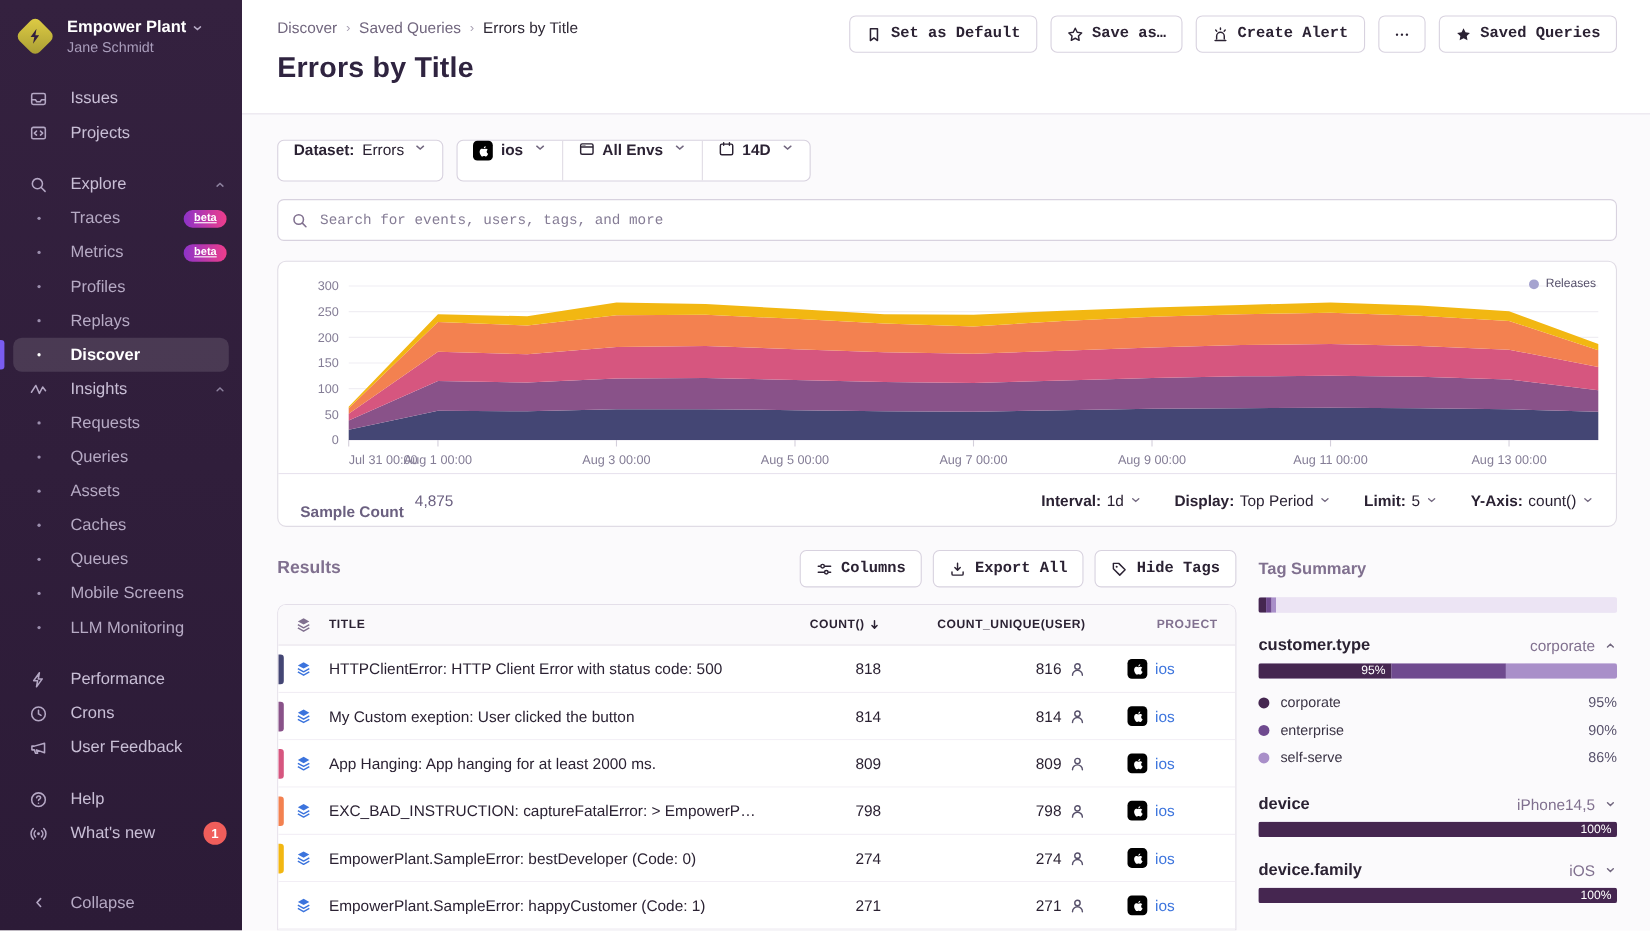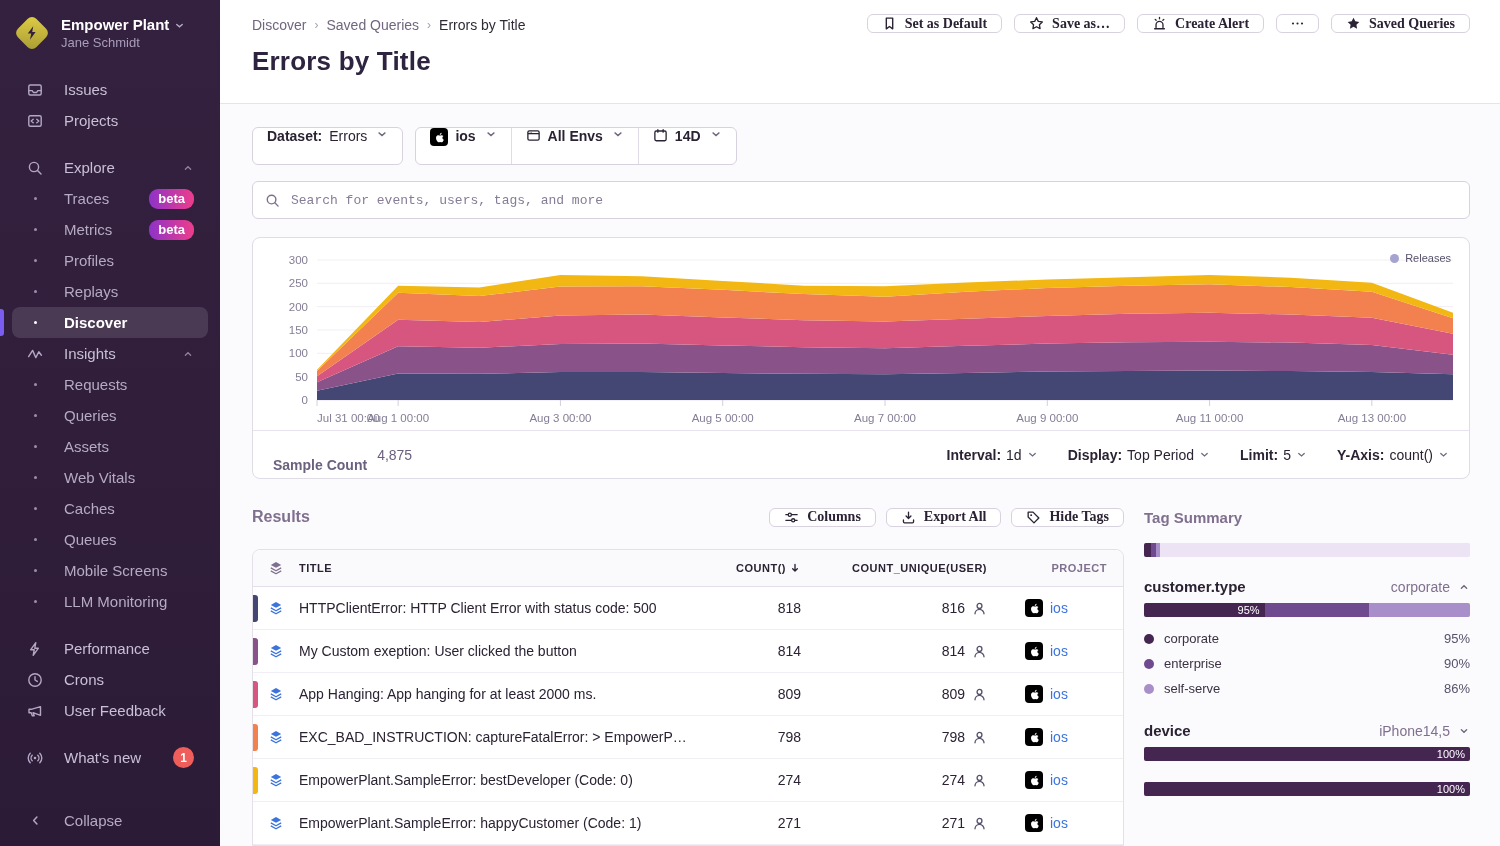--- a/index.html
+++ b/index.html
@@ -24,37 +24,37 @@
     background:linear-gradient(135deg,#e0ce45,#a89c33); transform:rotate(45deg);
   }
   .org-logo .bolt { position:absolute; left:10px; top:8px; color:#33203f; }
   .org-name { font-size:15px; font-weight:700; color:#fff; display:flex; align-items:center; gap:5px; line-height:18px; }
   .org-name .chev { color:#b7abc6; }
   .org-user { font-size:13px; color:#a99dbb; margin-top:1px; }
   .nav { flex:none; }
   .nav-section { margin-top:16px; }
   .nav-section:first-child { margin-top:10px; }
   .nav-item, .nav-sub {
-    display:flex; align-items:center; height:31px; padding:0 26px 0 26px;
+    display:flex; align-items:center; height:31px; padding:0 14px 0 26px;
     font-size:15px; color:#c9bfd6; cursor:pointer; position:relative;
   }
   .nav-item .nicon { width:18px; display:flex; justify-content:center; color:#b4a7c4; margin-right:20px; flex:none; }
   .nav-item .caret { margin-left:auto; color:#8d819e; }
   .nav-sub { color:#b6aac4; }
   .nav-sub .bullet { width:18px; margin-right:20px; display:flex; justify-content:center; flex:none; }
   .nav-sub .bullet::before { content:""; width:3px; height:3px; border-radius:50%; background:#9c8fae; }
   .nav-sub.active {
     margin:0 12px; padding:0 2px 0 14px; border-radius:8px;
     background:rgba(255,255,255,0.12); color:#fff; font-weight:700;
   }
   .nav-sub.active .bullet::before { background:#fff; }
   .active-edge { position:absolute; left:0; top:2px; width:4px; height:27px; border-radius:0 3px 3px 0; background:#7a5cf0; }
   .badge-beta {
-    margin-left:auto; font-size:13px; font-weight:700; color:#fff;
-    background:linear-gradient(90deg,#8d33c8,#ee3d8b); border-radius:9px; padding:2px 9px 3px;
+    margin-left:auto; font-size:10px; font-weight:700; color:#fff;
+    background:linear-gradient(90deg,#8d33c8,#ee3d8b); border-radius:9px; padding:2px 9px 3px;text-decoration:underline;
   }
   .badge-count {
     margin-left:auto; width:21px; height:21px; border-radius:50%; background:#f05e5b; color:#fff;
     font-size:12px; font-weight:700; display:flex; align-items:center; justify-content:center;
   }
   .collapse-row {
     margin-top:auto; display:flex; align-items:center; height:44px; padding:0 14px 8px 26px;
     font-size:15px; color:#b6aac4; cursor:pointer;
   }
   .collapse-row .nicon { width:18px; display:flex; justify-content:center; margin-right:20px; color:#b4a7c4; }
@@ -62,23 +62,23 @@
   
   .main { position:absolute; left:220px; top:0; width:1280px; height:846px; background:#fbfafc; }
   .page-head { background:#fff; border-bottom:1px solid #e7e2ec; padding:17px 30px 0 32px; height:104px; position:relative; }
   .breadcrumb { display:flex; align-items:center; gap:8px; font-size:14px; color:#71667e; }
   .breadcrumb .crumb { cursor:pointer; }
   .breadcrumb .sep { color:#a79fb2; font-size:12px; }
   .breadcrumb .current { color:#2f2936; }
   .page-title { margin-top:13px; font-size:26px; font-weight:700; color:#2f2440; letter-spacing:.2px; }
   .head-actions { position:absolute; right:30px; top:14px; display:flex; gap:12px; }
   .btn {
-    display:inline-flex; align-items:center; gap:8px; height:19px; padding:0 14px;
+    display:inline-flex; align-items:center; gap:8px; height:34px; padding:0 14px;
     background:#fff; border:1px solid #d8d2df; border-radius:6px; cursor:pointer;
-    font-size:14px; font-weight:700; color:#2b2233; font-family:Liberation Serif, serif;
+    font-size:14px; font-weight:700; color:#2b2233; font-family:Liberation Mono, monospace;
   }
   .btn .bicon { color:#2b2233; display:flex; }
   .btn.icon-only { padding:0 13px; }
 
   .content { padding:23px 30px 0 32px; }
 
   
   .filter-row { display:flex; gap:12px; }
   .pill {
     display:flex; align-items:center; background:#fff; border:1px solid #d8d2df; border-radius:6px;
@@ -257,24 +257,20 @@
         <div class="nav-sub">
           <span class="bullet"></span>
           <span>Queries</span>
         </div>
         <div class="nav-sub">
           <span class="bullet"></span>
           <span>Assets</span>
         </div>
         <div class="nav-sub">
           <span class="bullet"></span>
-          <span>Web Vitals</span>
-        </div>
-        <div class="nav-sub">
-          <span class="bullet"></span>
           <span>Caches</span>
         </div>
         <div class="nav-sub">
           <span class="bullet"></span>
           <span>Queues</span>
         </div>
         <div class="nav-sub">
           <span class="bullet"></span>
           <span>Mobile Screens</span>
         </div>
@@ -304,20 +300,30 @@
         <div class="nav-item">
           <span class="nicon">
             <svg viewBox="0 0 16 16" width="16" height="16" fill="none" stroke="currentColor" stroke-width="1.4" stroke-linecap="round" stroke-linejoin="round">
               <path d="M2 6.3v3.4h2.2l1.1 3.1h1.9l-1.1-3.1 7.4 2.6V3.7L4.2 6.3H2z"></path>
             </svg>
           </span>
           <span>User Feedback</span>
         </div>
       </div>
       <div class="nav-section">
+        <div class="nav-item">
+          <span class="nicon">
+            <svg viewBox="0 0 16 16" width="16" height="16" fill="none" stroke="currentColor" stroke-width="1.4" stroke-linecap="round" stroke-linejoin="round">
+              <circle cx="8" cy="8" r="6.2"></circle>
+              <path d="M6.3 6.2c.2-1 1-1.6 1.9-1.6.9 0 1.7.7 1.7 1.6 0 1.2-1.6 1.4-1.9 2.4"></path>
+              <circle cx="8" cy="11.3" r=".7" fill="currentColor" stroke="none"></circle>
+            </svg>
+          </span>
+          <span>Help</span>
+        </div>
         <div class="nav-item">
           <span class="nicon">
             <svg viewBox="0 0 16 16" width="16" height="16" fill="none" stroke="currentColor" stroke-width="1.4" stroke-linecap="round" stroke-linejoin="round">
               <circle cx="8" cy="8" r="1.3" fill="currentColor" stroke="none"></circle>
               <path d="M5.2 10.8a4 4 0 0 1 0-5.6M10.8 5.2a4 4 0 0 1 0 5.6M3.2 12.8a6.8 6.8 0 0 1 0-9.6M12.8 3.2a6.8 6.8 0 0 1 0 9.6"></path>
             </svg>
           </span>
           <span>What's new</span>
           <span class="badge-count">1</span>
         </div>
@@ -803,20 +809,29 @@
                   </svg>
                 </span>
               </div>
               <div class="tag-bar">
                 <span class="tag-seg" style="width:100%;background:#452650">
                   <span class="seg-label">100%</span>
                 </span>
               </div>
             </div>
             <div class="tag-section">
+              <div class="tag-top">
+                <span class="tag-name">device.family</span>
+                <span class="tag-value">iOS</span>
+                <span class="tag-chev">
+                  <svg viewBox="0 0 16 16" width="12" height="12" fill="none" stroke="currentColor" stroke-width="1.8" stroke-linecap="round">
+                    <path d="M4.5 6.4 8 9.7l3.5-3.3"></path>
+                  </svg>
+                </span>
+              </div>
               <div class="tag-bar">
                 <span class="tag-seg" style="width:100%;background:#452650">
                   <span class="seg-label">100%</span>
                 </span>
               </div>
             </div>
           </div>
       </div>
     </div>
 

